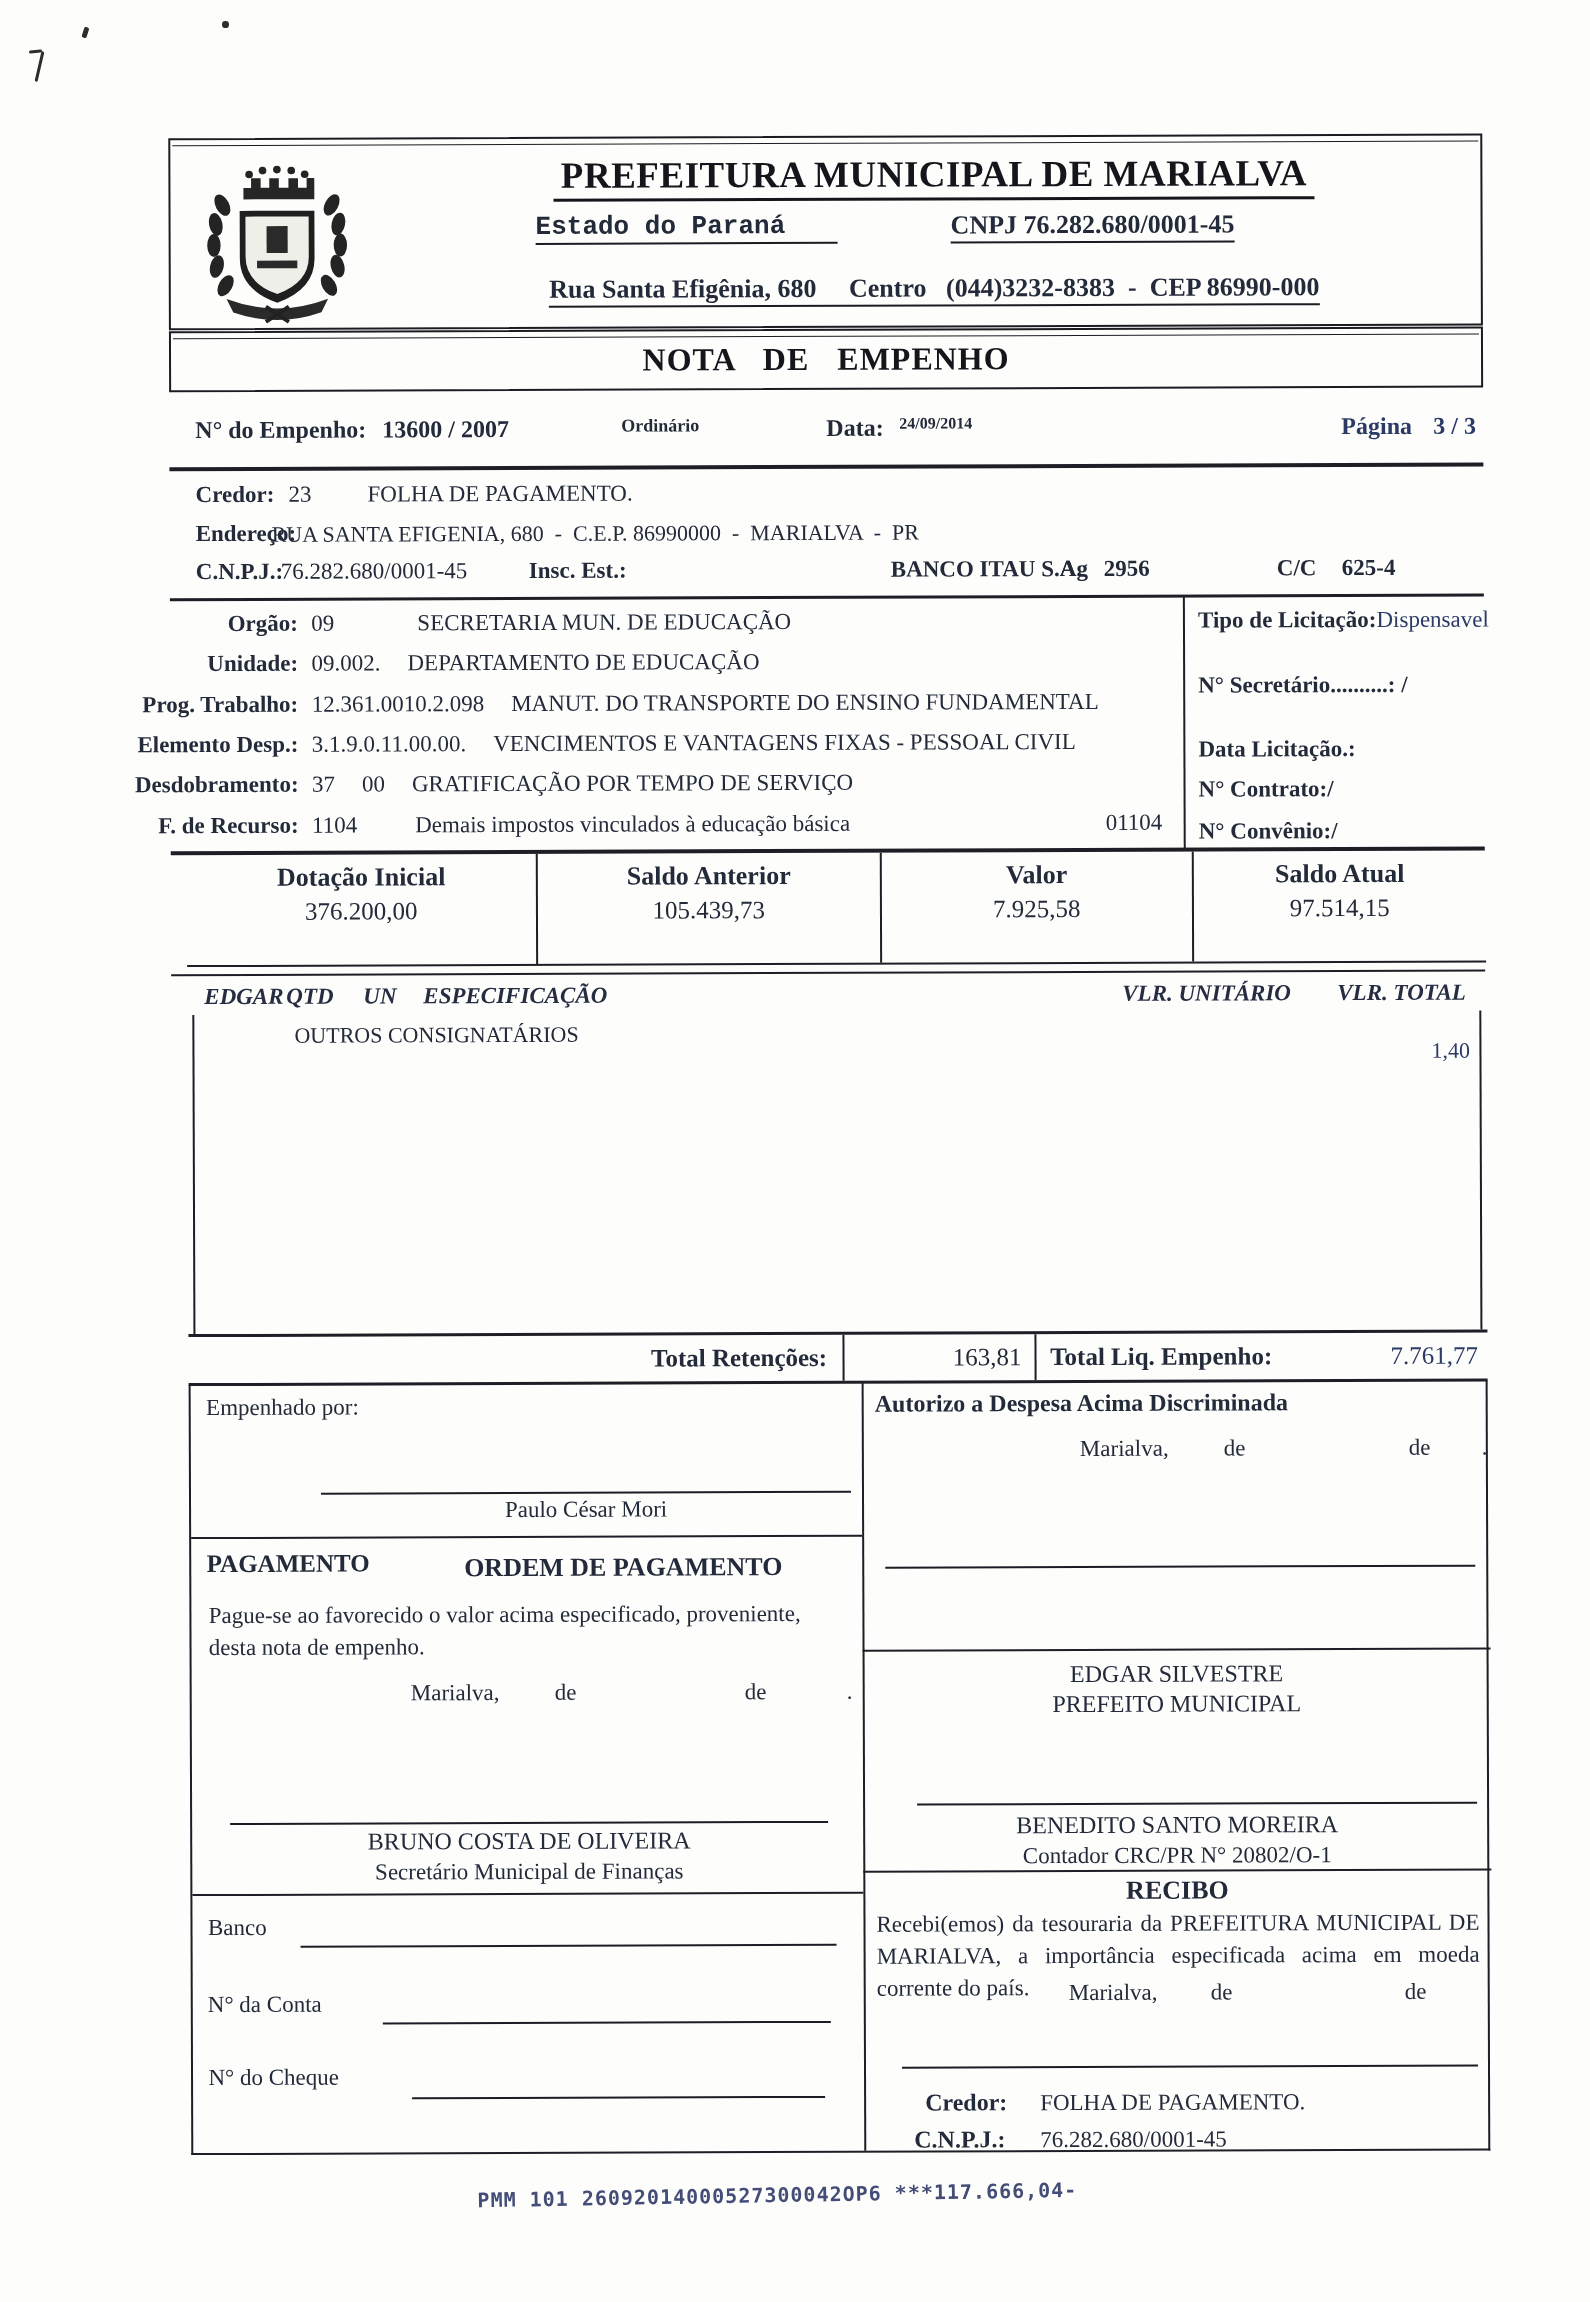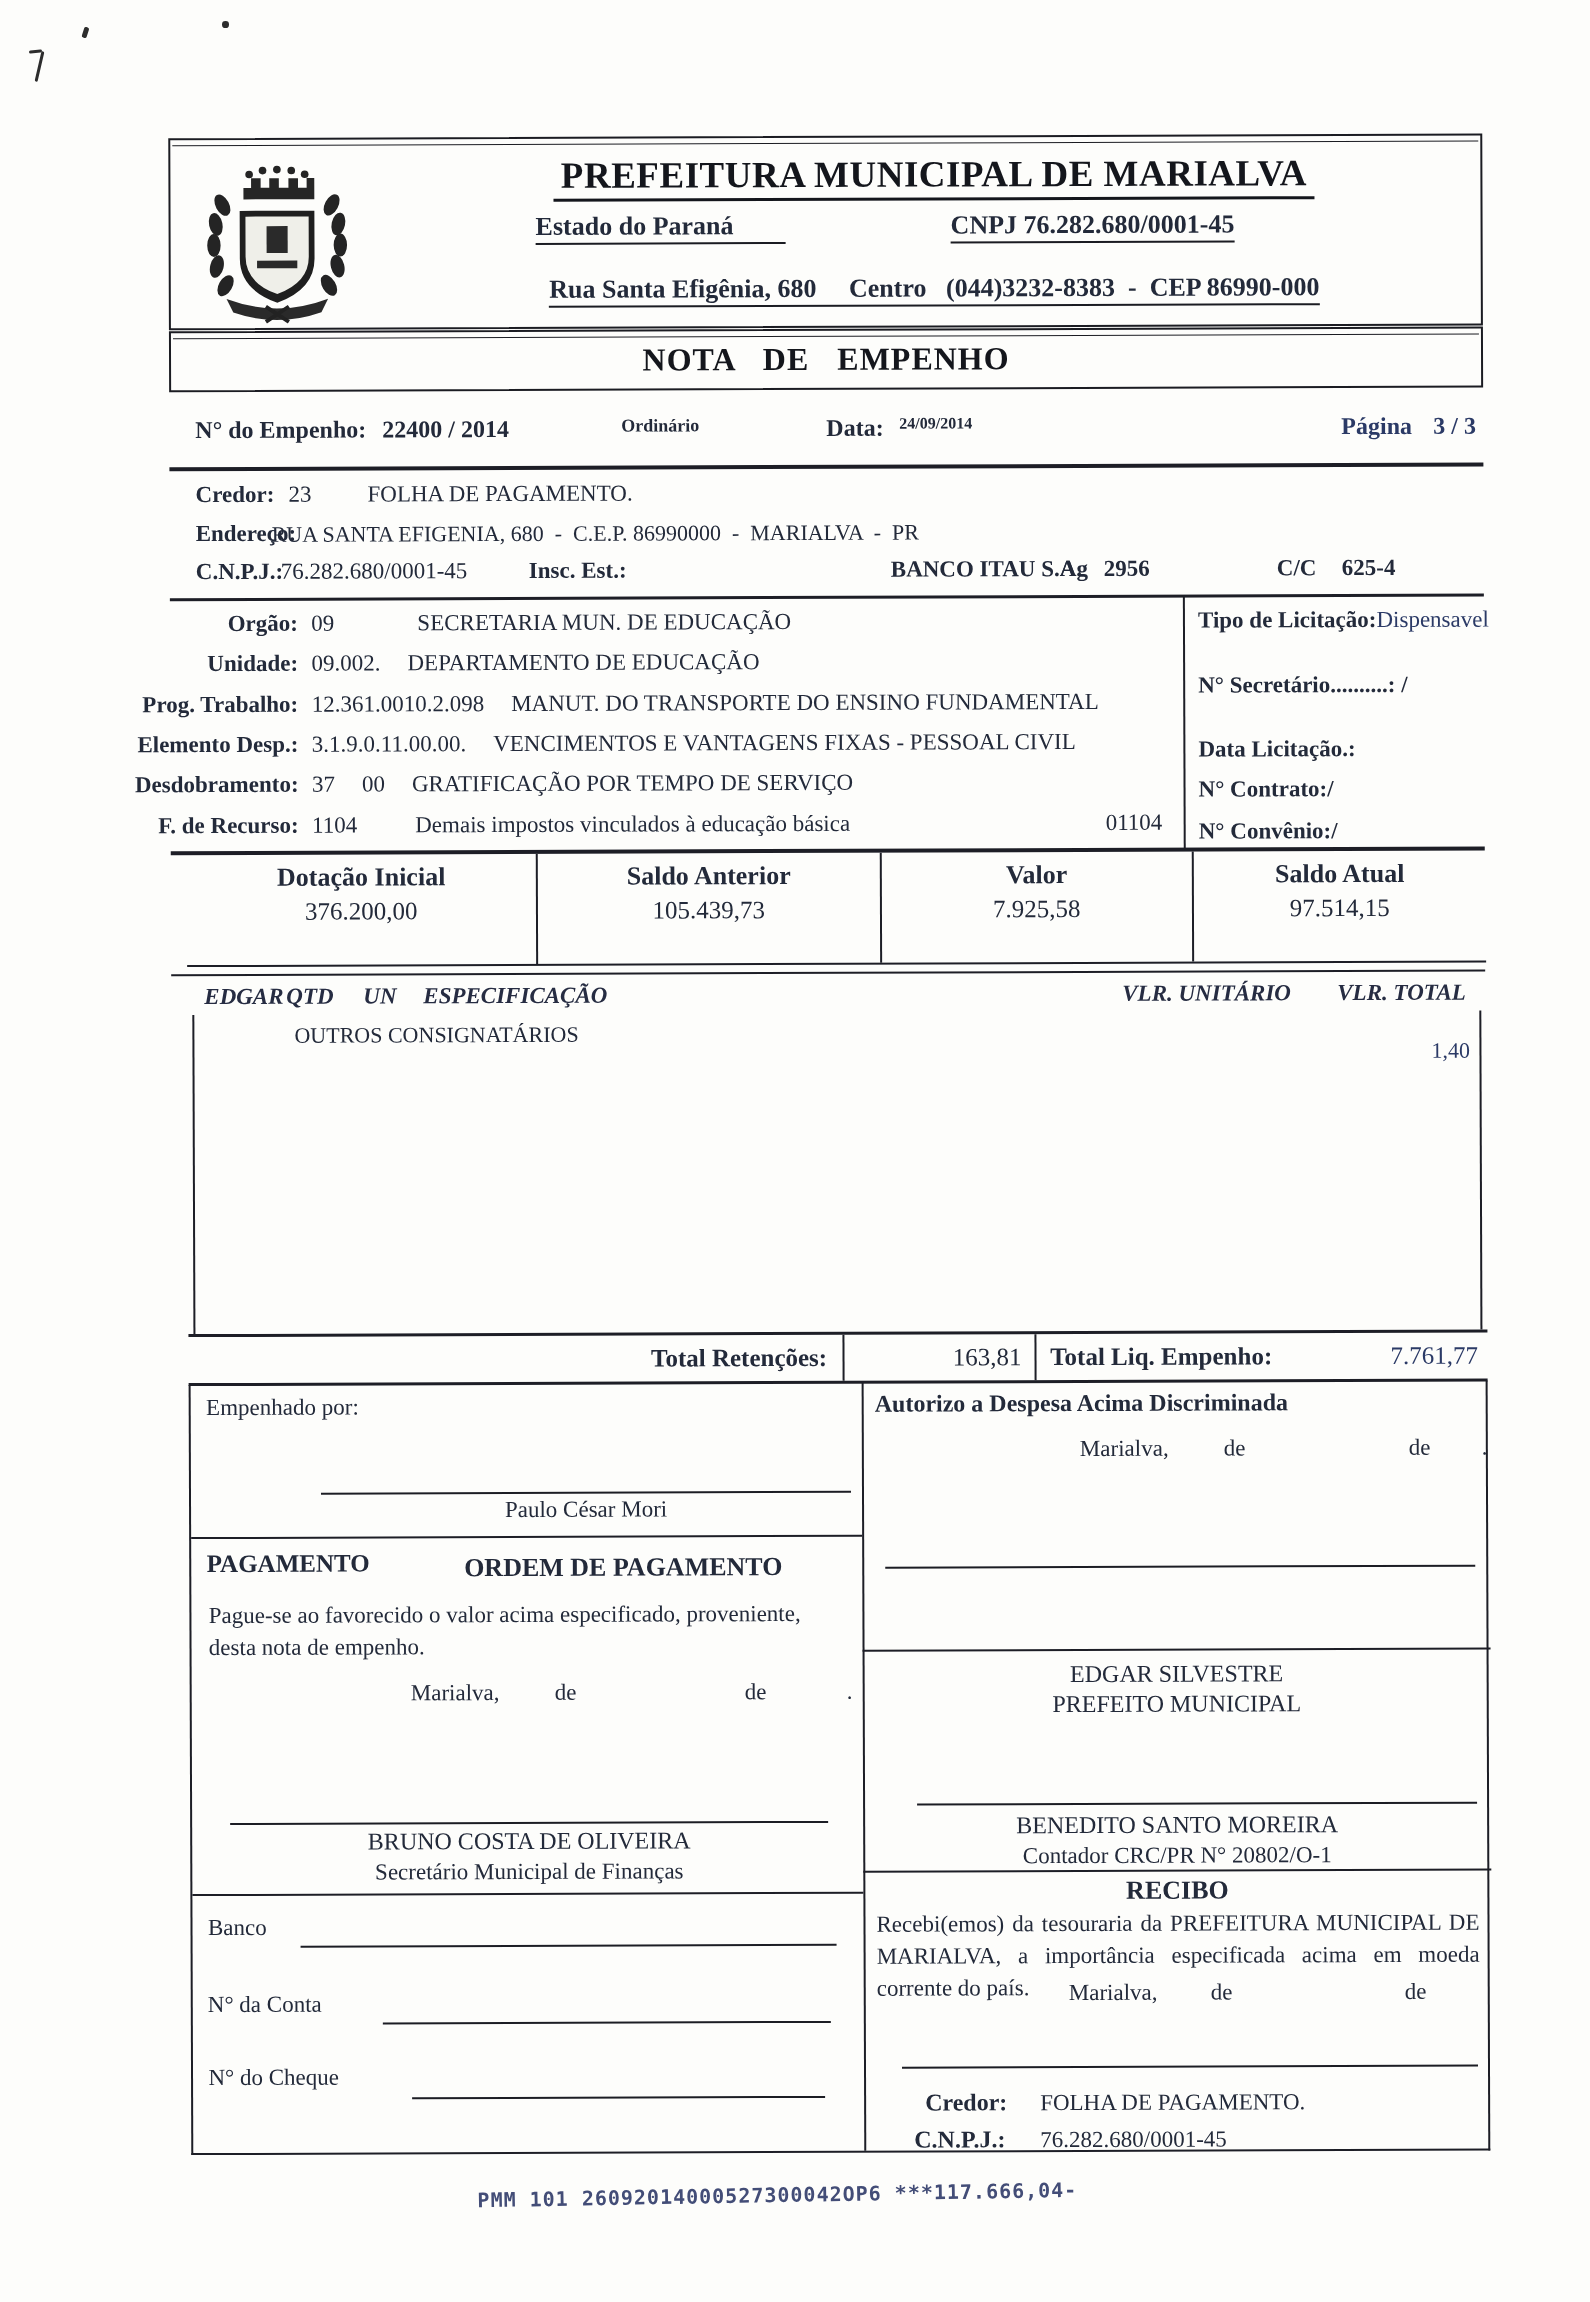--- a/index.html
+++ b/index.html
@@ -118,36 +118,36 @@
         <rect x="80" y="64" width="22" height="28" fill="#2a2a2a"></rect>
         <rect x="70" y="100" width="42" height="8" fill="#2a2a2a"></rect>
         <path d="M38 140 q53 20 106 0 l-7 14 q-46 16 -92 0 z" fill="#2a2a2a"></path>
         <path d="M79 148 l24 16 M103 148 l-24 16" stroke="#222" stroke-width="4"></path>
       </svg>
 
       <div class="abs ctr" style="left:240px; top:15.4px; width:1047px;">
         <span class="org-title">PREFEITURA MUNICIPAL DE MARIALVA</span>
       </div>
       <div class="abs" style="left:365px; top:73px;">
-        <span class="u3 b" style="font-size:26px; padding-right:52px;">Estado do Paraná</span>
+        <span class="u3 b" style="font-size:26px; padding-right:52px;font-family:Liberation Mono, monospace;">Estado do Paraná</span>
       </div>
       <div class="abs" style="left:780px; top:73px;">
         <span class="u3 b" style="font-size:26px;">CNPJ 76.282.680/0001-45</span>
       </div>
       <div class="abs ctr" style="left:240px; top:136px; width:1047px;">
         <span class="u3 b pre" style="font-size:26px;">Rua Santa Efigênia, 680     Centro   (044)3232-8383  -  CEP 86990-000</span>
       </div>
     </div>
 
     <div class="nota-box">
       <div class="nota-title">NOTA DE EMPENHO</div>
     </div>
 
     <span class="abs b" style="left:197px; top:415px; font-size:24px;">N° do Empenho:</span>
-    <span class="abs b" style="left:384px; top:415px; font-size:24px;">22400 / 2014</span>
+    <span class="abs b" style="left:384px; top:415px; font-size:24px;">13600 / 2007</span>
     <span class="abs b" style="left:623px; top:415px; font-size:18px;">Ordinário</span>
     <span class="abs b" style="left:828px; top:415px; font-size:24px;">Data:</span>
     <span class="abs b" style="left:901px; top:415px; font-size:16px;">24/09/2014</span>
     <span class="abs b blue" style="left:1343px; top:415px; font-size:24px;">Página</span>
     <span class="abs b blue" style="left:1435px; top:415px; font-size:24px;">3 / 3</span>
 
     <div class="hr" style="left:171px; top:465px; width:1314px; height:3.8px;"></div>
 
     <span class="abs lbl24" style="left:197px; top:480px;">Credor:</span>
     <span class="abs val24" style="left:290px; top:480px;">23</span>

